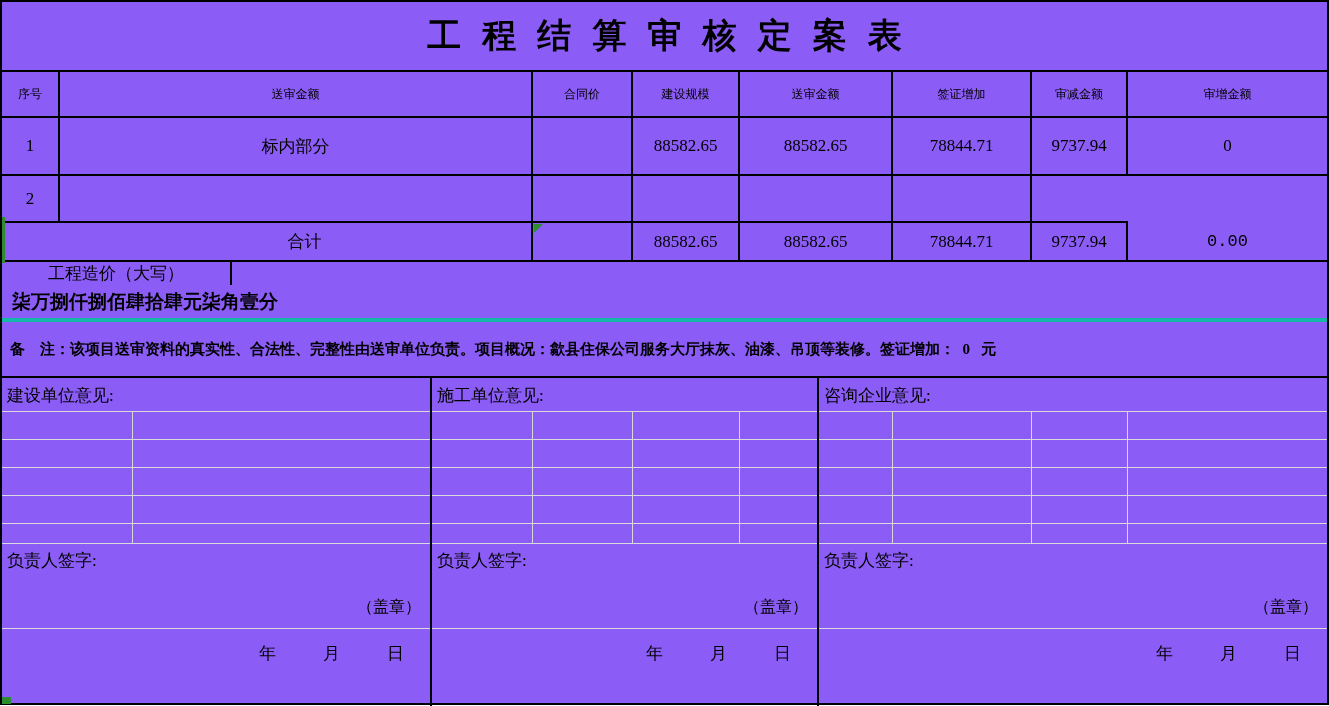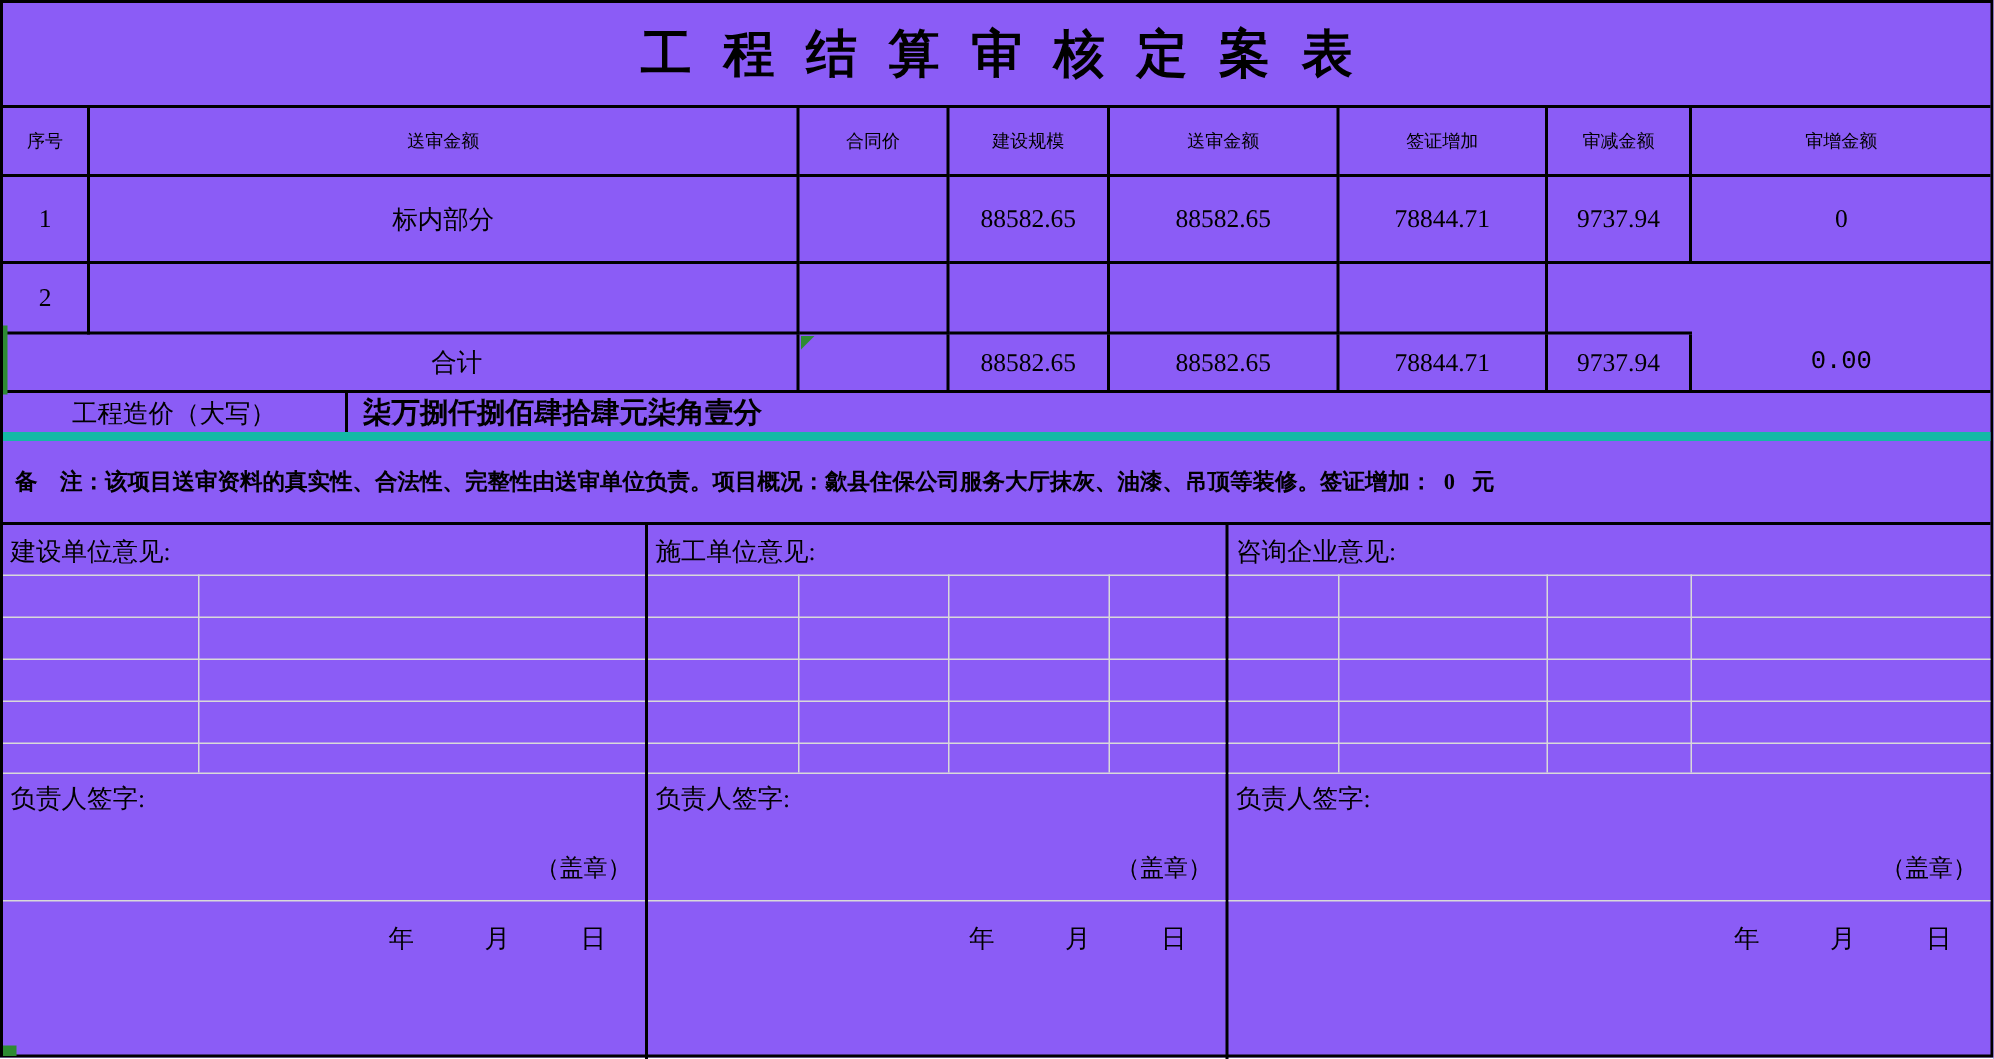--- a/index.html
+++ b/index.html
@@ -24,21 +24,21 @@
   .main .c{border-right:2px solid #000;border-bottom:2px solid #000;display:flex;align-items:center;justify-content:center;font-size:17px;box-sizing:border-box;overflow:hidden;}
   .main .c.last{border-right:none;}
   .main .hd{font-size:12px;}
   
   .total{display:grid;grid-template-columns:531px 100px 107px 153px 139px 96px 199px;height:39px;border-bottom:2px solid #000;box-sizing:border-box;}
   .total .c{border-right:2px solid #000;display:flex;align-items:center;justify-content:center;font-size:17px;box-sizing:border-box;position:relative;}
   .total .c.last{border-right:none;font-family:Liberation Mono, monospace;}
   .total .c.sum{padding-left:76px;}
   .tri{position:absolute;top:1px;left:1px;width:0;height:0;border-top:9px solid #2e8b32;border-right:9px solid transparent;}
   
-  .daxie{height:32px;border-bottom:6px solid #14b8a6;display:flex;box-sizing:border-box;}
+  .daxie{height:60px;border-bottom:4px solid #14b8a6;display:flex;box-sizing:border-box;flex-direction:column;}
   .daxie .lab{width:230px;border-right:2px solid #000;display:flex;align-items:center;justify-content:center;font-size:17px;box-sizing:border-box;}
   .daxie .val{flex:1;display:flex;align-items:center;padding-left:10px;font-weight:bold;font-size:19px;}
   
   .remark{height:56px;border-bottom:2px solid #000;display:flex;align-items:center;padding-left:8px;font-size:15px;font-weight:bold;white-space:pre;box-sizing:border-box;}
   
   .opinions{height:380px;display:flex;}
   .panel{position:relative;box-sizing:border-box;}
   .p1{width:430px;border-right:2px solid #000;}
   .p2{width:387px;border-right:2px solid #000;}
   .p3{width:508px;}

